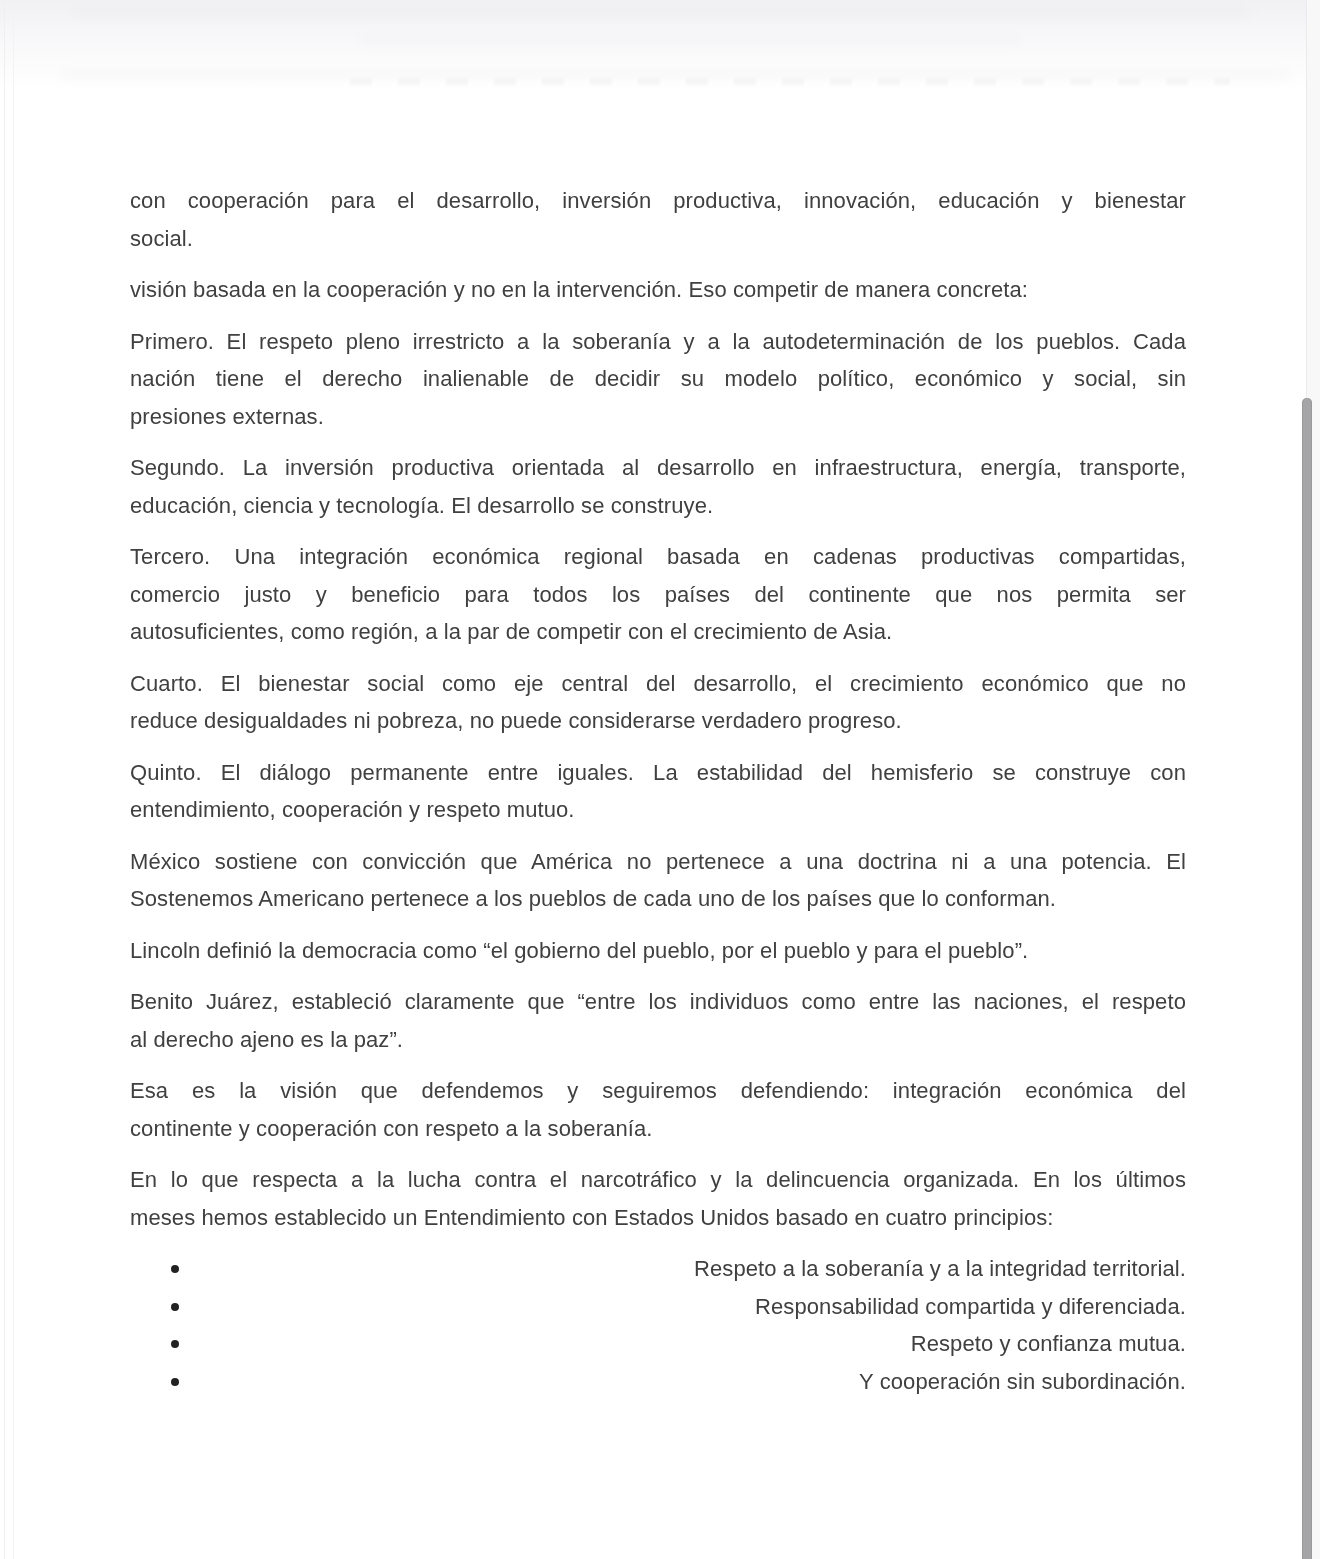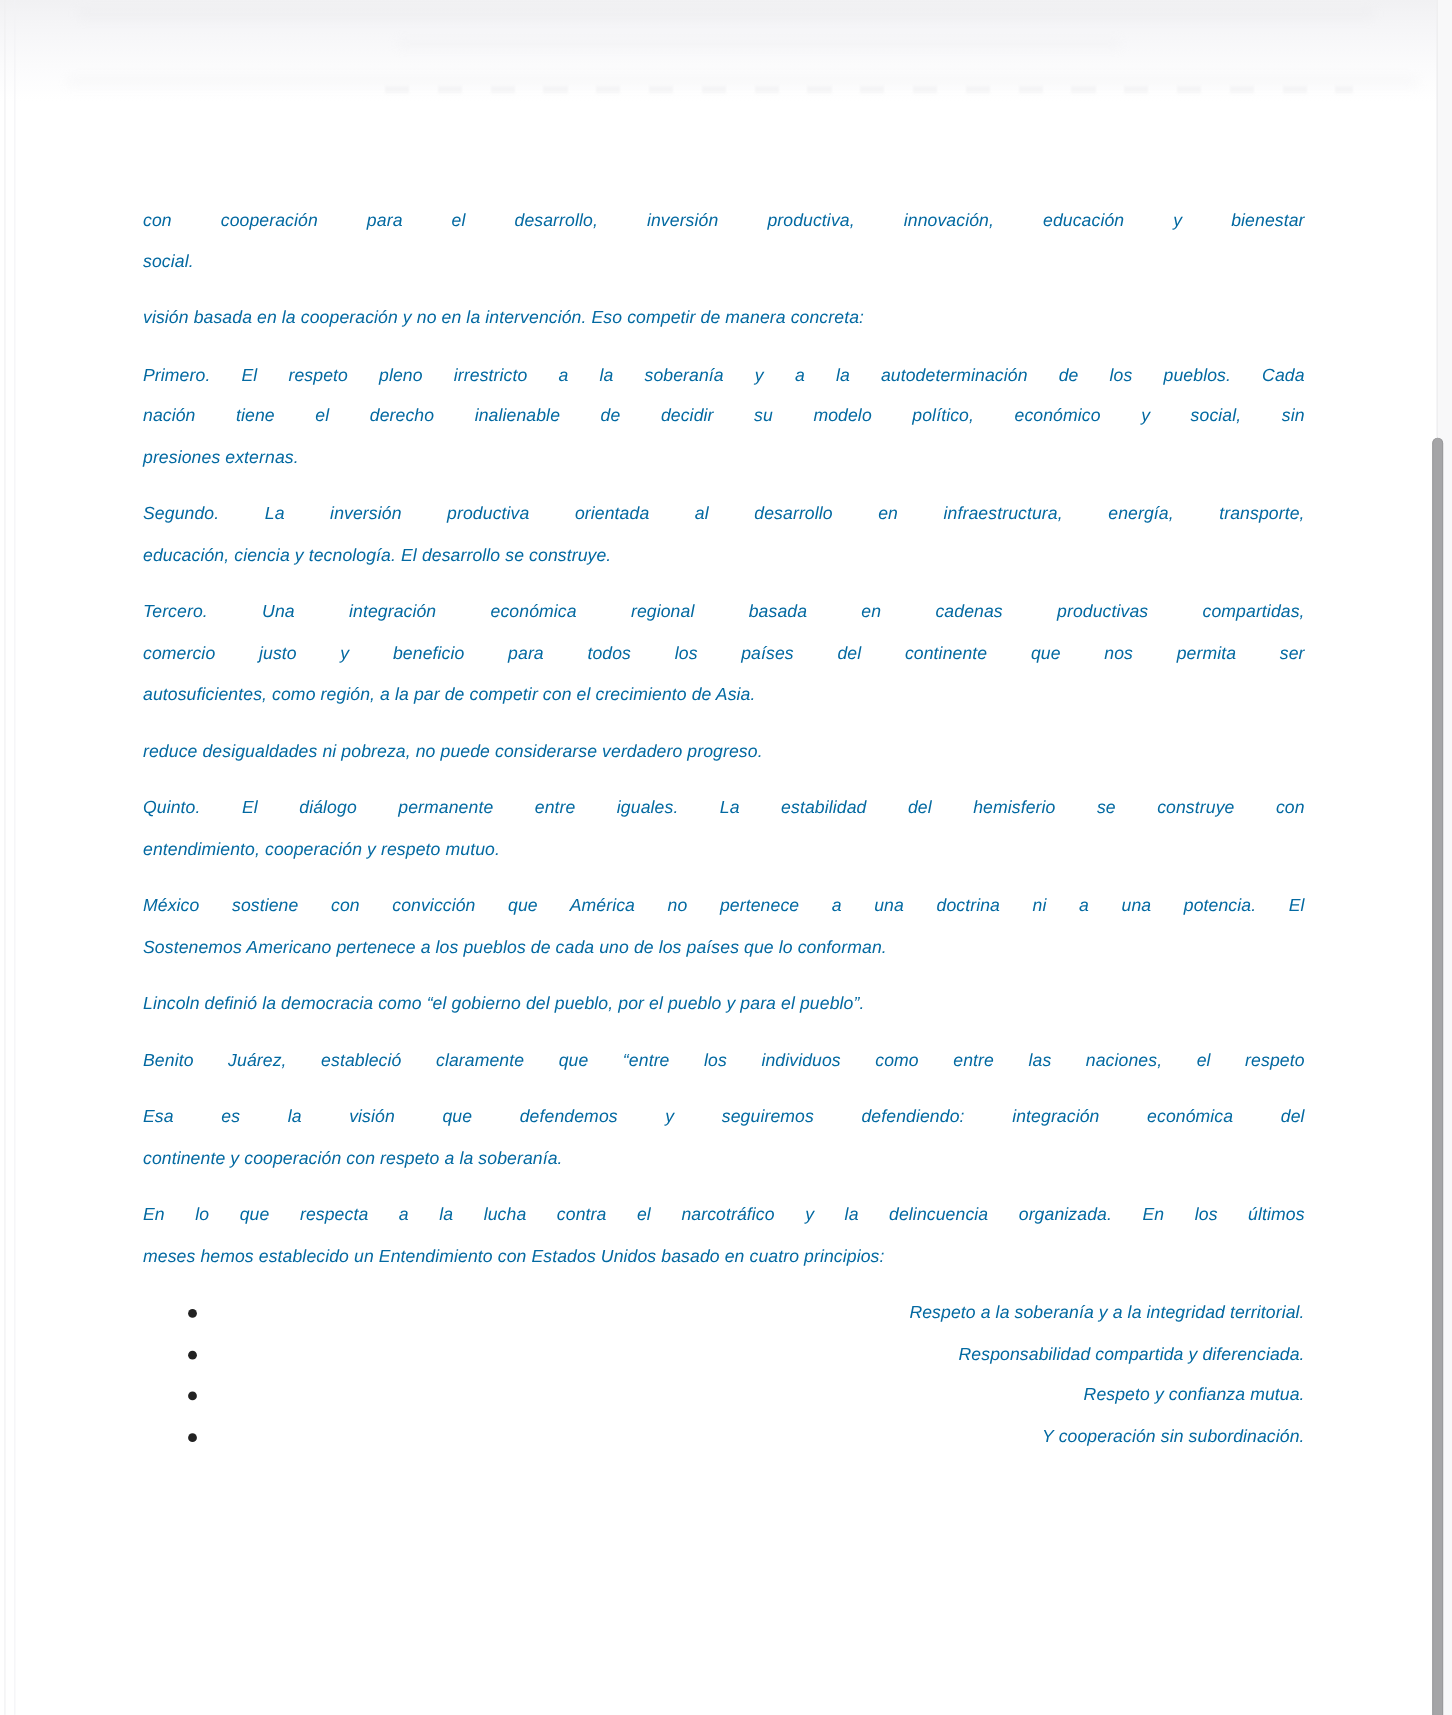--- a/index.html
+++ b/index.html
@@ -43,25 +43,24 @@
   .edge-line { position: absolute; top: 0; width: 1px; height: 1559px; }
   .edge-line.e1 { left: 4px;  background: #efeff1; }
   .edge-line.e2 { left: 13px; background: #f3f3f5; }
 
   
   .doc {
     position: absolute;
     left: 130px;
     top: 182px;
     width: 1056px;
-    font-size: 16px;
+    font-size: 22px;
     line-height: 37.5px;
-    color: #0369a1;
+    color: #404040;
     letter-spacing: 0.1px;
-    font-style: italic;
   }
   .para { margin: 0 0 14px 0; }
   .line {
     display: block;
     text-align: justify;
     text-align-last: justify;
     white-space: nowrap;
     overflow: visible;
   }
   .line.last {
@@ -141,39 +140,41 @@
     <span class="line last">educación, ciencia y tecnología. El desarrollo se construye.</span>
   </p>
 
   <p class="para">
     <span class="line">Tercero. Una integración económica regional basada en cadenas productivas compartidas,</span>
     <span class="line">comercio justo y beneficio para todos los países del continente que nos permita ser</span>
     <span class="line last">autosuficientes, como región, a la par de competir con el crecimiento de Asia.</span>
   </p>
 
   <p class="para">
+    <span class="line">Cuarto. El bienestar social como eje central del desarrollo, el crecimiento económico que no</span>
     <span class="line last">reduce desigualdades ni pobreza, no puede considerarse verdadero progreso.</span>
   </p>
 
   <p class="para">
     <span class="line">Quinto. El diálogo permanente entre iguales. La estabilidad del hemisferio se construye con</span>
     <span class="line last">entendimiento, cooperación y respeto mutuo.</span>
   </p>
 
   <p class="para">
     <span class="line">México sostiene con convicción que América no pertenece a una doctrina ni a una potencia. El</span>
     <span class="line last">Sostenemos Americano pertenece a los pueblos de cada uno de los países que lo conforman.</span>
   </p>
 
   <p class="para">
     <span class="line last">Lincoln definió la democracia como “el gobierno del pueblo, por el pueblo y para el pueblo”.</span>
   </p>
 
   <p class="para">
     <span class="line">Benito Juárez, estableció claramente que “entre los individuos como entre las naciones, el respeto</span>
+    <span class="line last">al derecho ajeno es la paz”.</span>
   </p>
 
   <p class="para">
     <span class="line">Esa es la visión que defendemos y seguiremos defendiendo: integración económica del</span>
     <span class="line last">continente y cooperación con respeto a la soberanía.</span>
   </p>
 
   <p class="para">
     <span class="line">En lo que respecta a la lucha contra el narcotráfico y la delincuencia organizada. En los últimos</span>
     <span class="line last">meses hemos establecido un Entendimiento con Estados Unidos basado en cuatro principios:</span>

